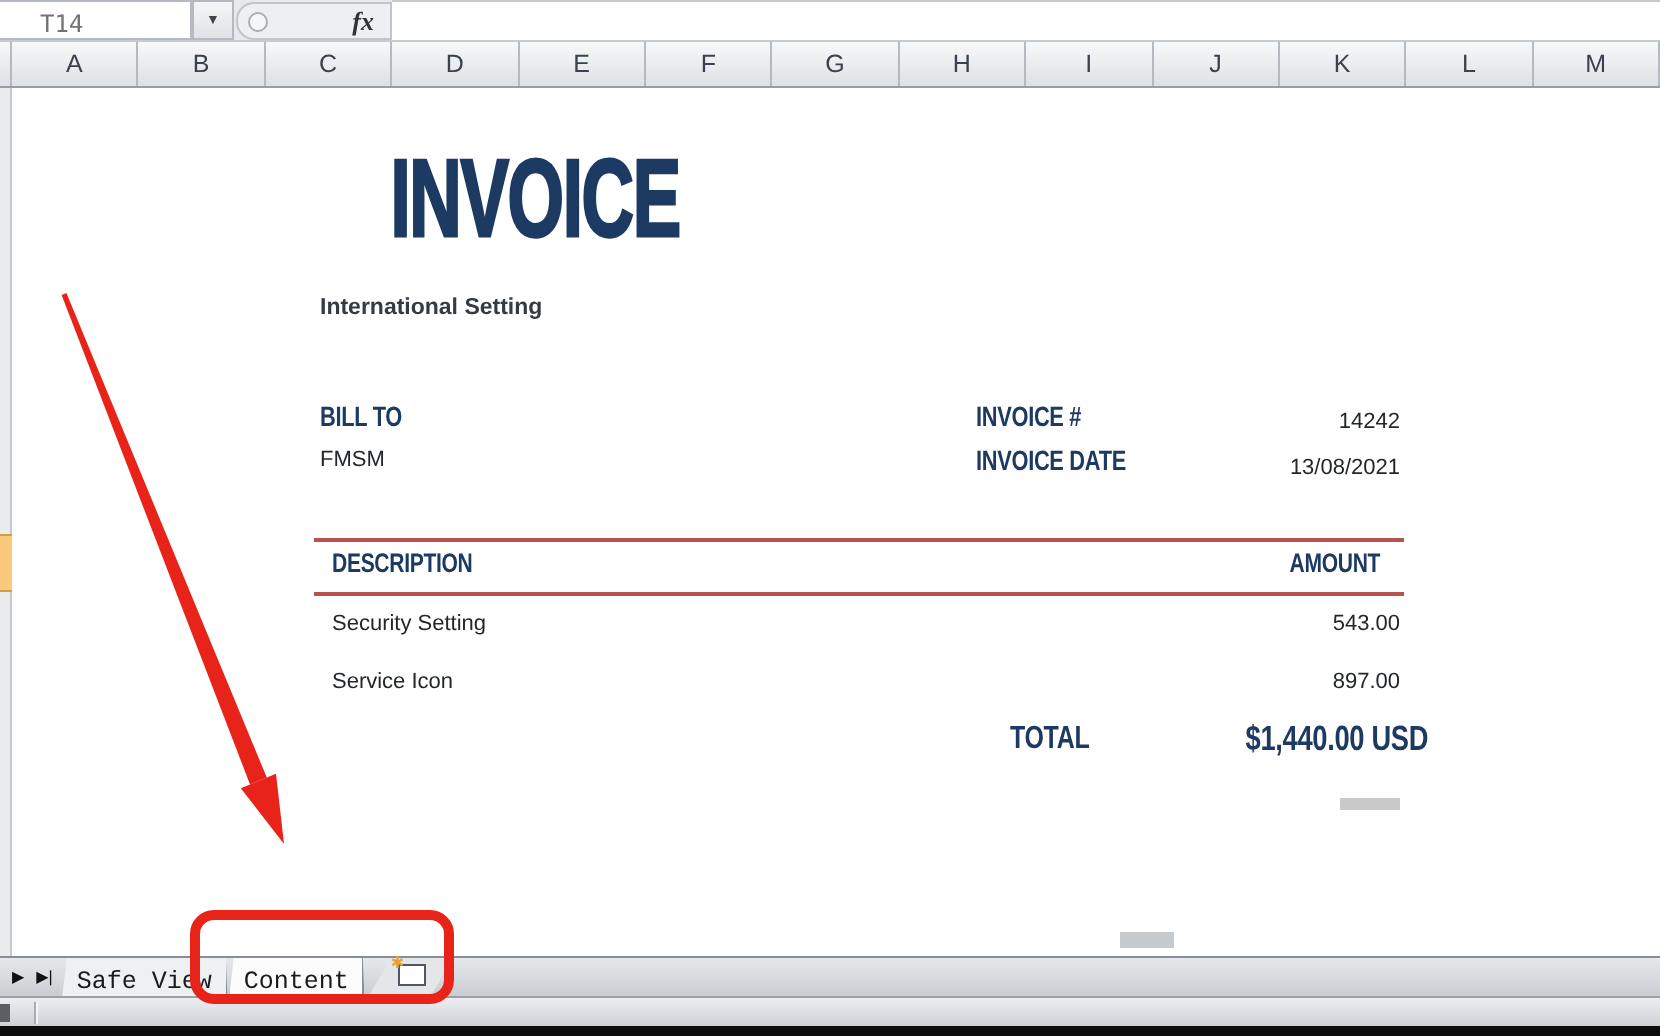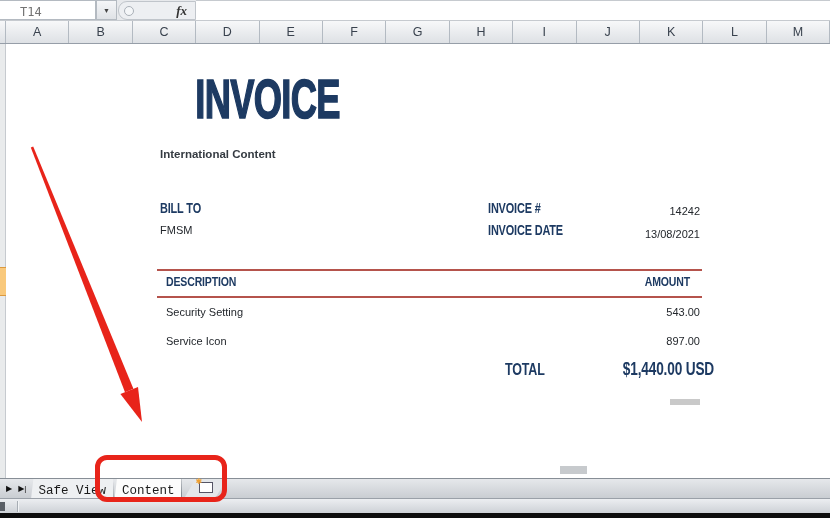--- a/index.html
+++ b/index.html
@@ -142,21 +142,21 @@
     <div class="colcell">L</div>
     <div class="colcell">M</div>
   </div>
 
   <div class="gridarea">
     <div class="rowstrip">
       <div class="rowstrip-hl"></div>
     </div>
 
     <div class="abs inv-title navy">INVOICE</div>
-    <div class="abs inv-sub">International Content</div>
+    <div class="abs inv-sub">International Setting</div>
 
     <div class="abs billto-l navy"><span class="cond">BILL TO</span></div>
     <div class="abs billto-v">FMSM</div>
 
     <div class="abs invno-l navy"><span class="cond">INVOICE #</span></div>
     <div class="abs invno-v">14242</div>
     <div class="abs invdate-l navy"><span class="cond">INVOICE DATE</span></div>
     <div class="abs invdate-v">13/08/2021</div>
 
     <div class="abs rule rule1"></div>

